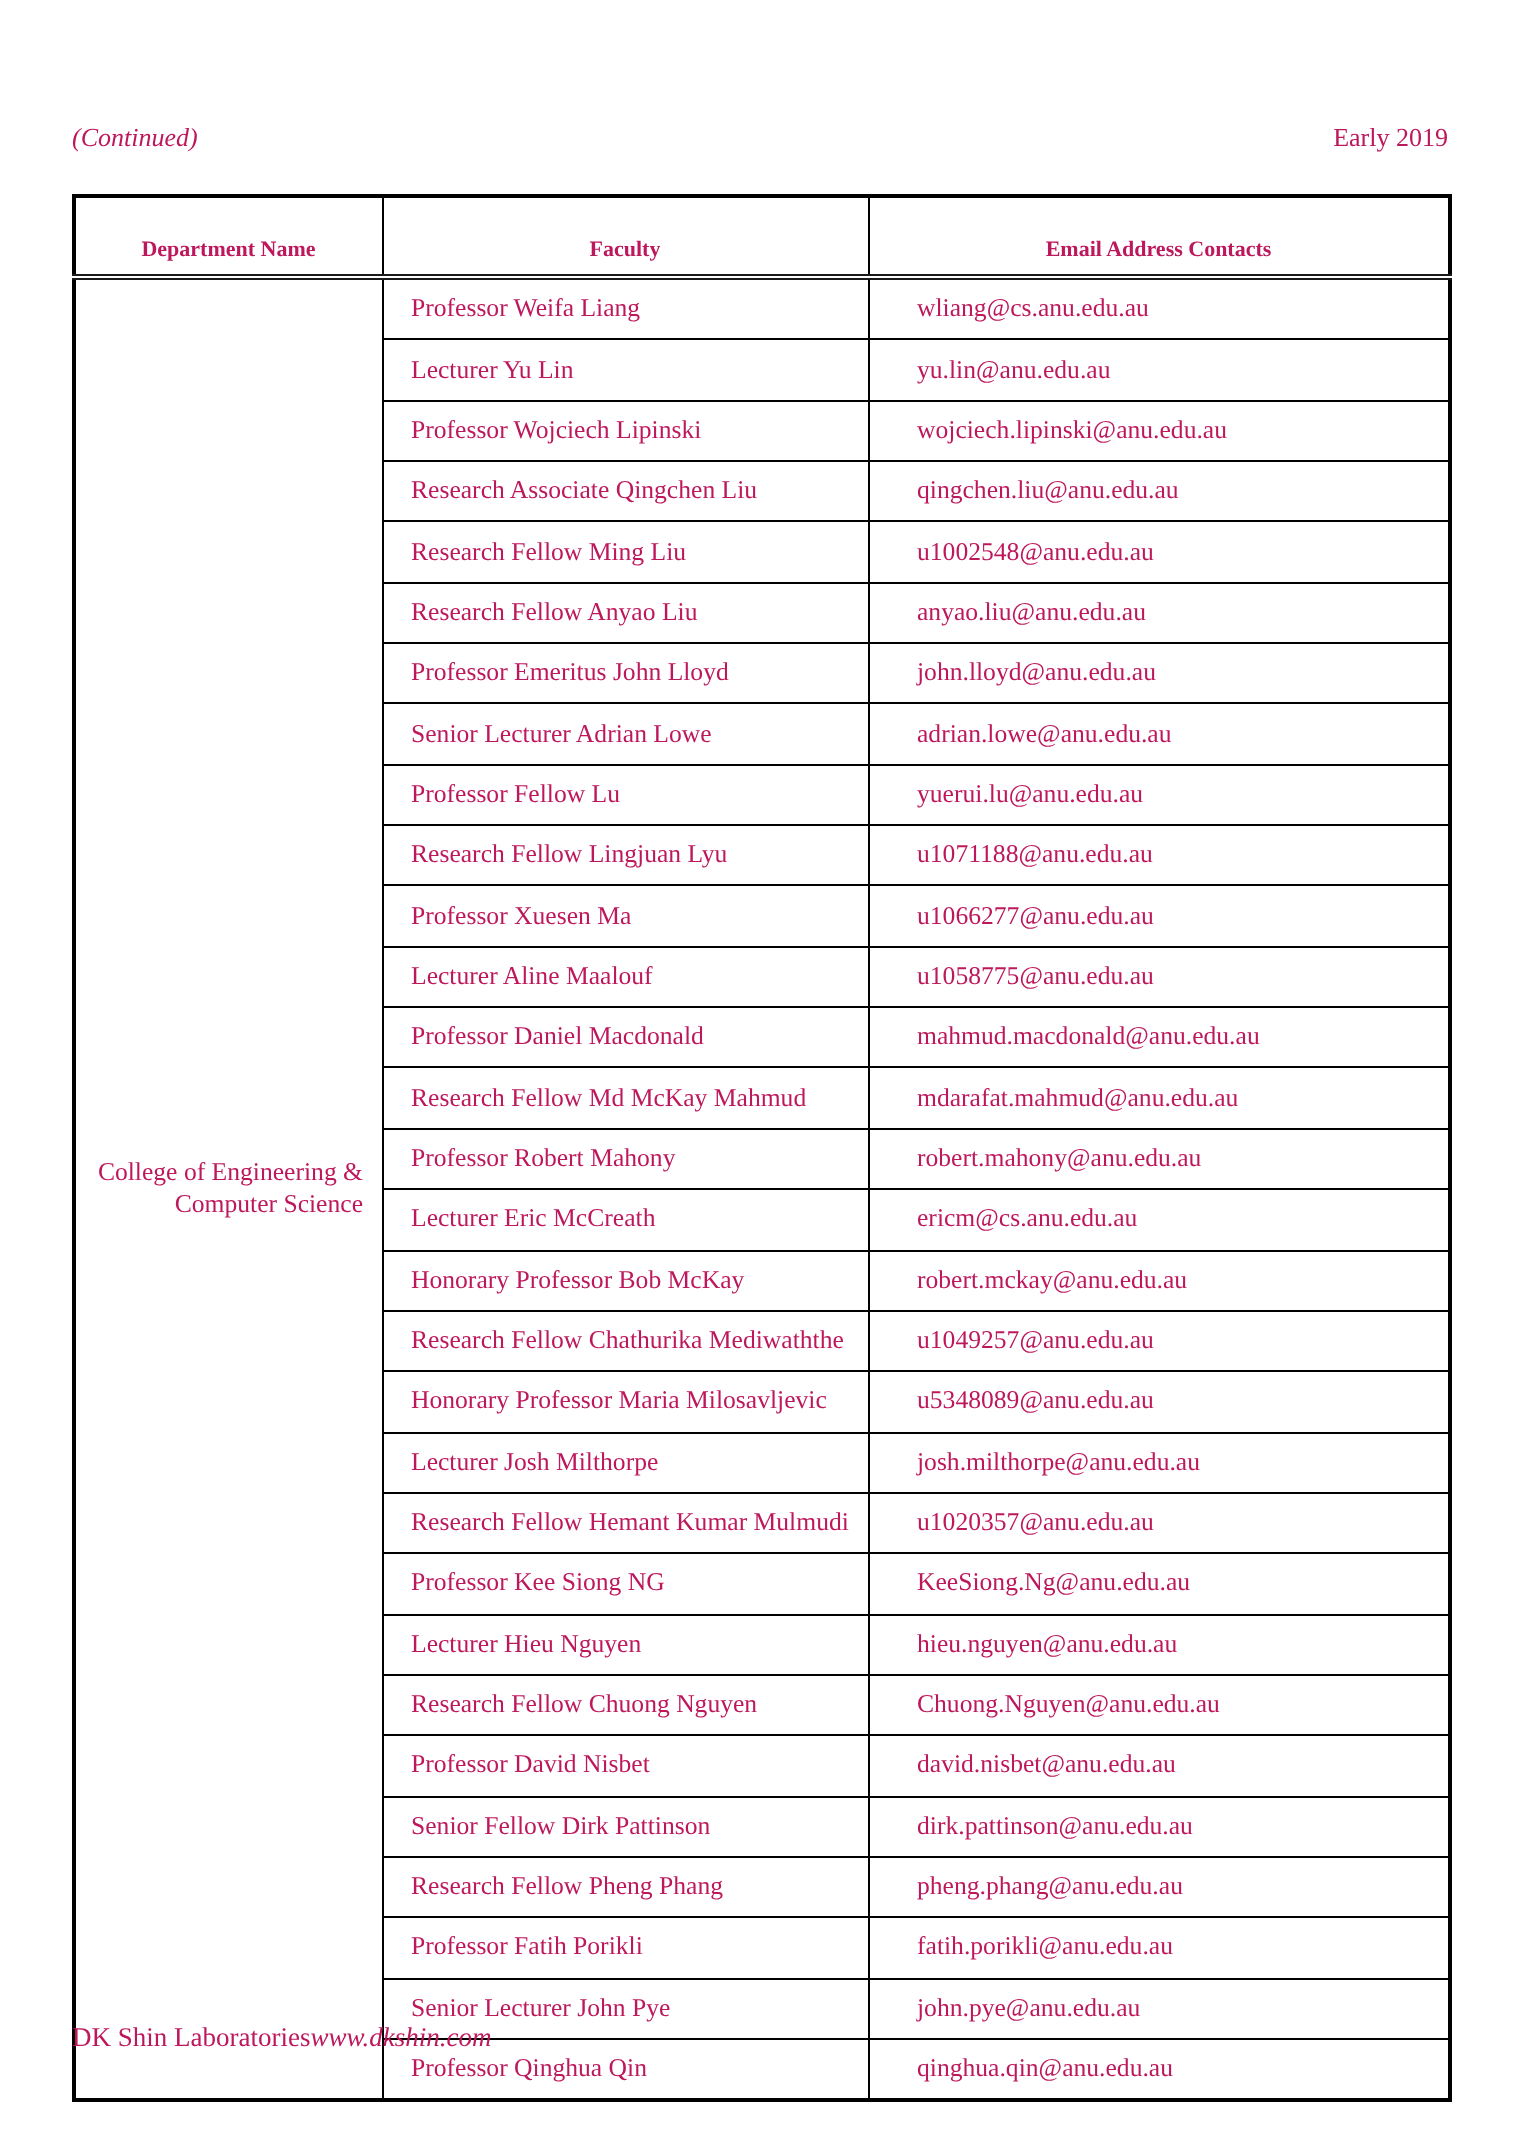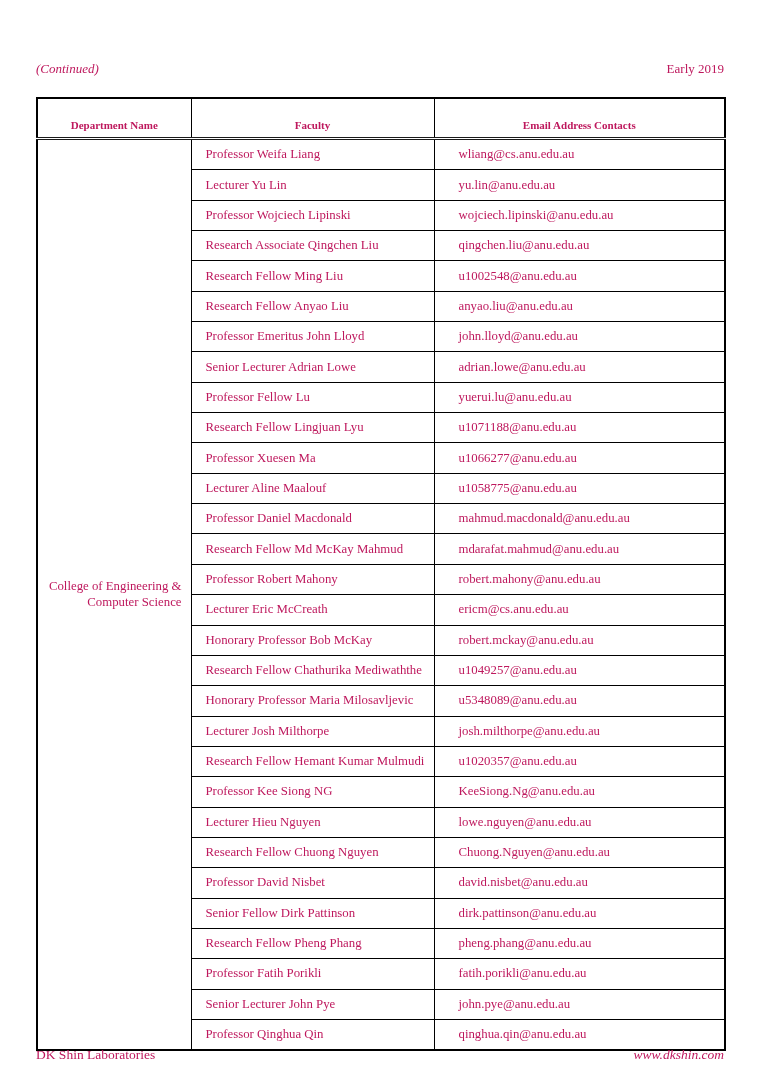--- a/index.html
+++ b/index.html
@@ -74,24 +74,22 @@
   td.email-cell {
     padding-left: 24px;
     padding-right: 4px;
   }
   .footer-row {
     position: absolute;
     left: 36px;
     right: 36px;
     top: 1011px;
     display: flex;
-    justify-content: space-between;
     align-items: baseline;
     font-size: 13.5px;
-    margin-top: 36px;
   }
   .footer-site {
     font-style: italic;
   }
 </style>
 </head>
 <body>
 
 <div class="page">
 
@@ -198,21 +196,21 @@
         <tr>
           <td class="faculty-cell">Research Fellow Hemant Kumar Mulmudi</td>
           <td class="email-cell">u1020357@anu.edu.au</td>
         </tr>
         <tr>
           <td class="faculty-cell">Professor Kee Siong NG</td>
           <td class="email-cell">KeeSiong.Ng@anu.edu.au</td>
         </tr>
         <tr>
           <td class="faculty-cell">Lecturer Hieu Nguyen</td>
-          <td class="email-cell">lowe.nguyen@anu.edu.au</td>
+          <td class="email-cell">hieu.nguyen@anu.edu.au</td>
         </tr>
         <tr>
           <td class="faculty-cell">Research Fellow Chuong Nguyen</td>
           <td class="email-cell">Chuong.Nguyen@anu.edu.au</td>
         </tr>
         <tr>
           <td class="faculty-cell">Professor David Nisbet</td>
           <td class="email-cell">david.nisbet@anu.edu.au</td>
         </tr>
         <tr>

